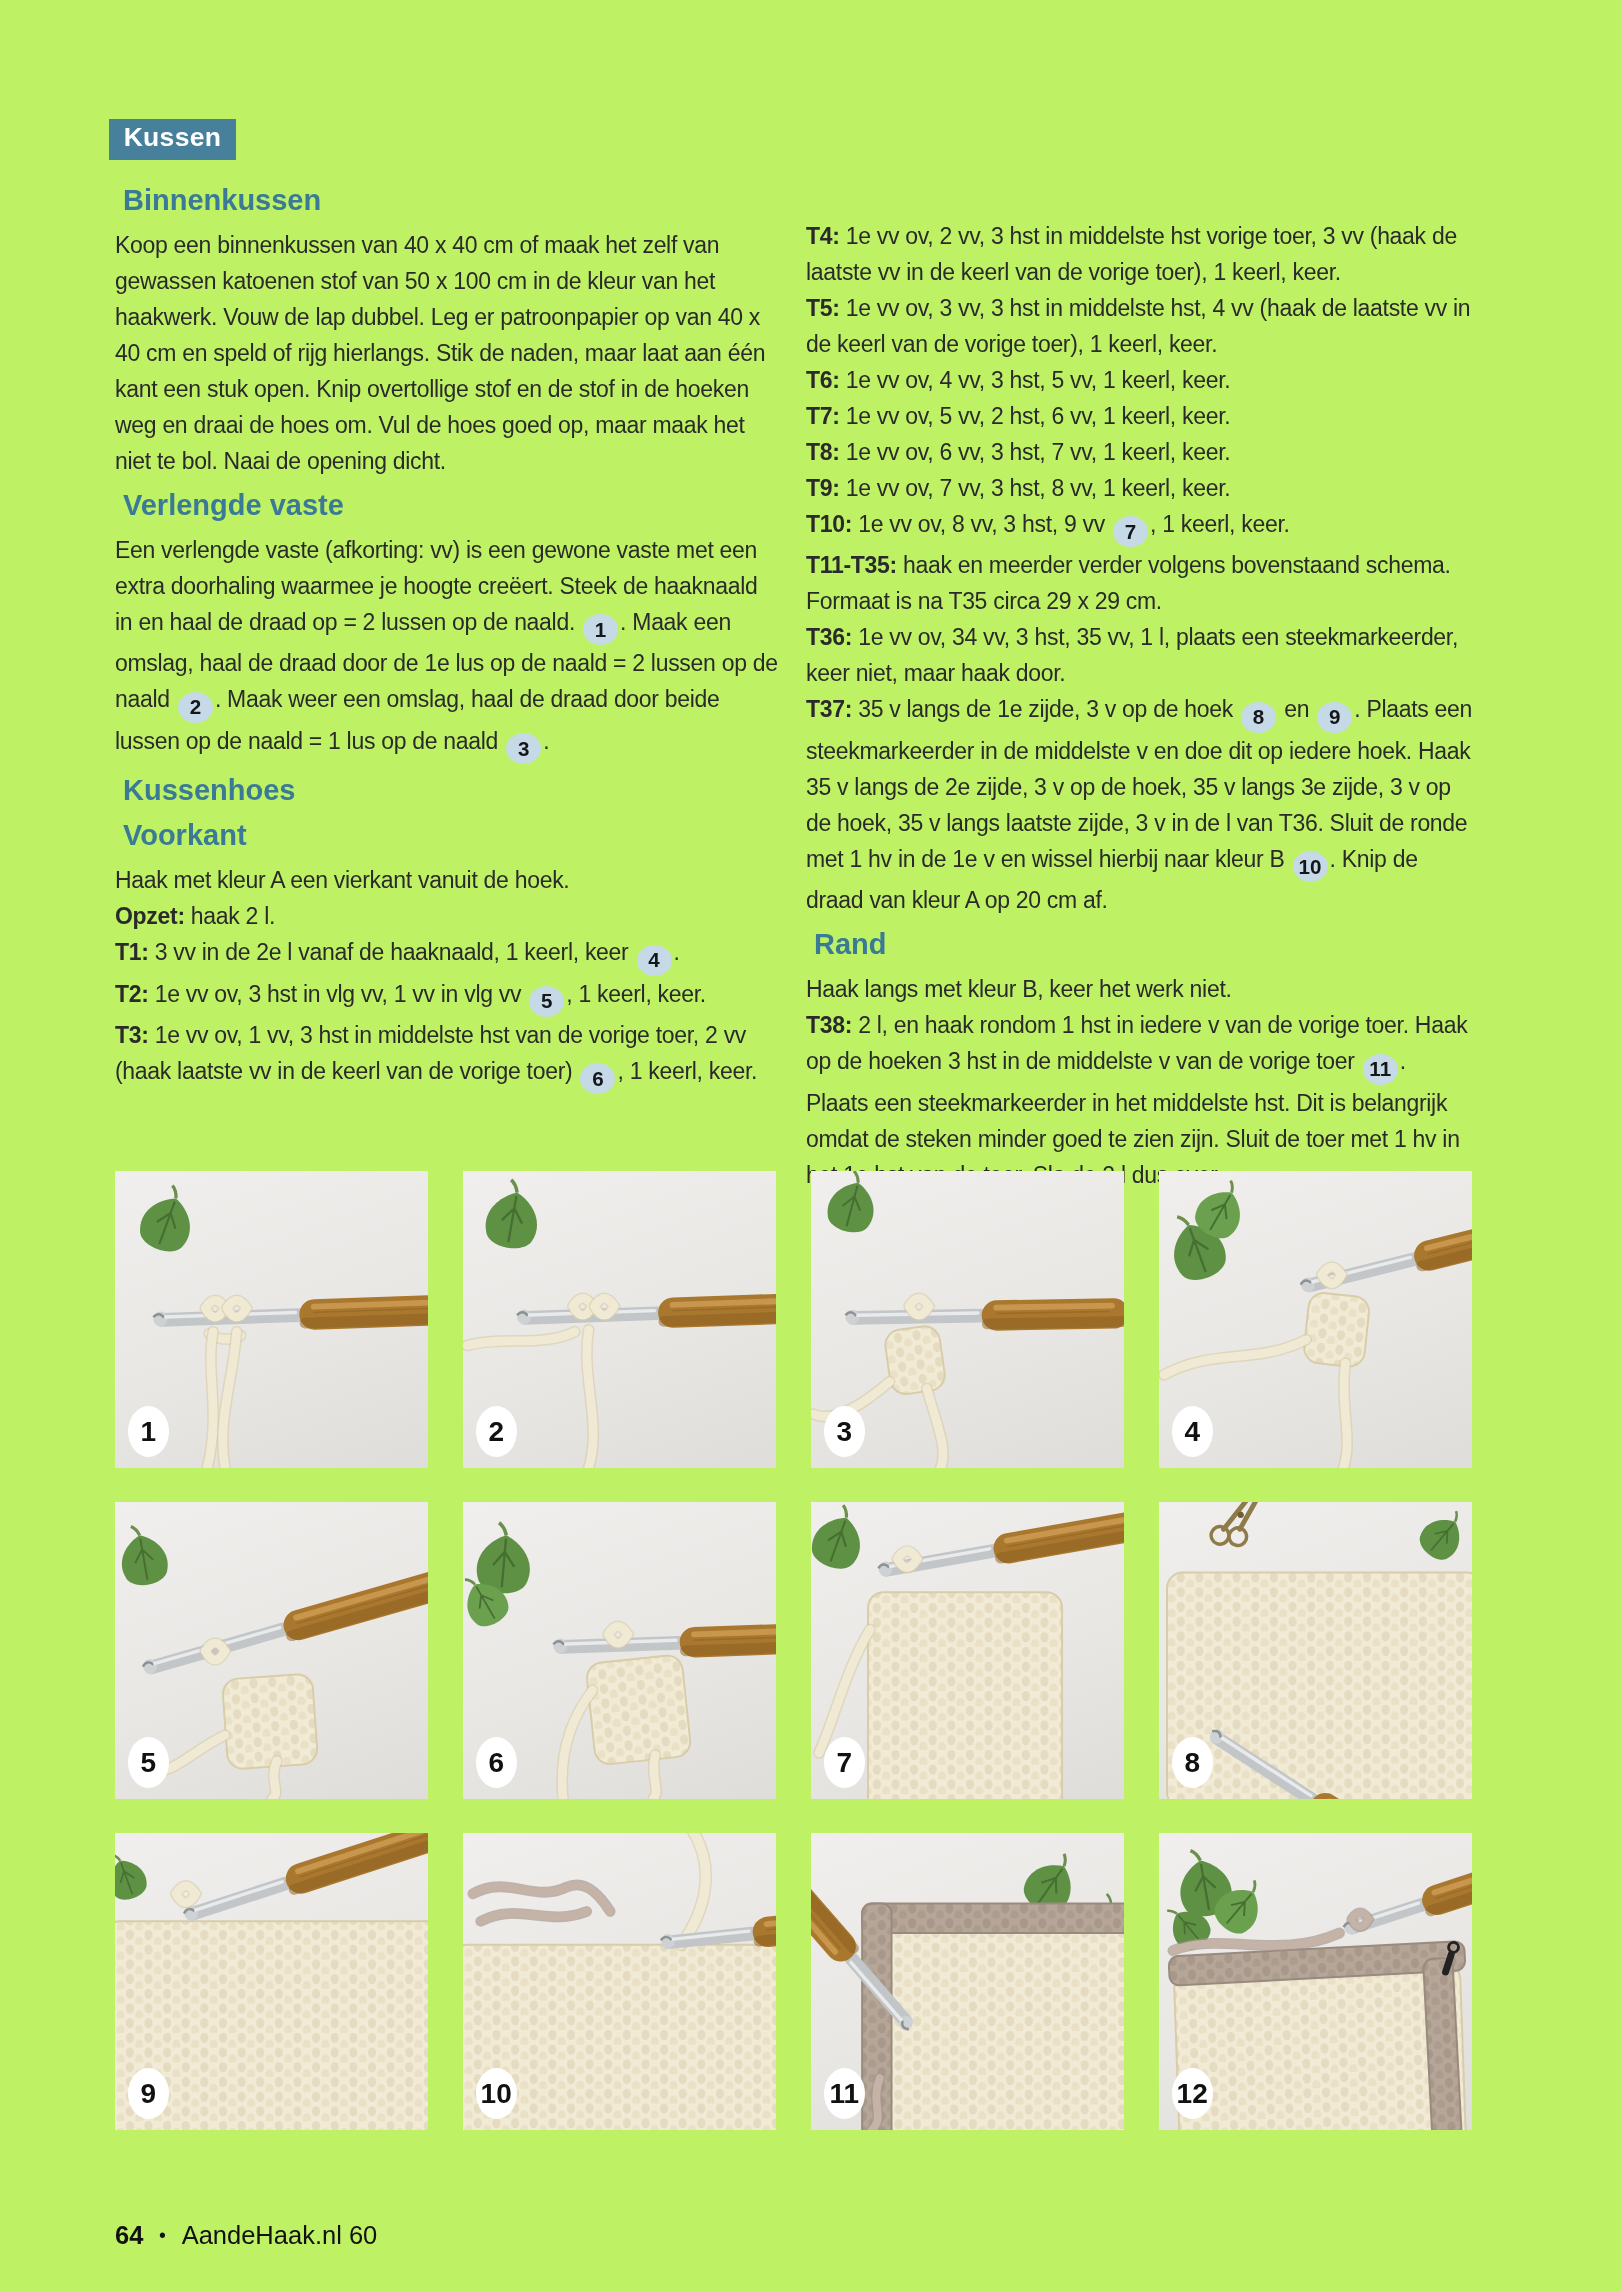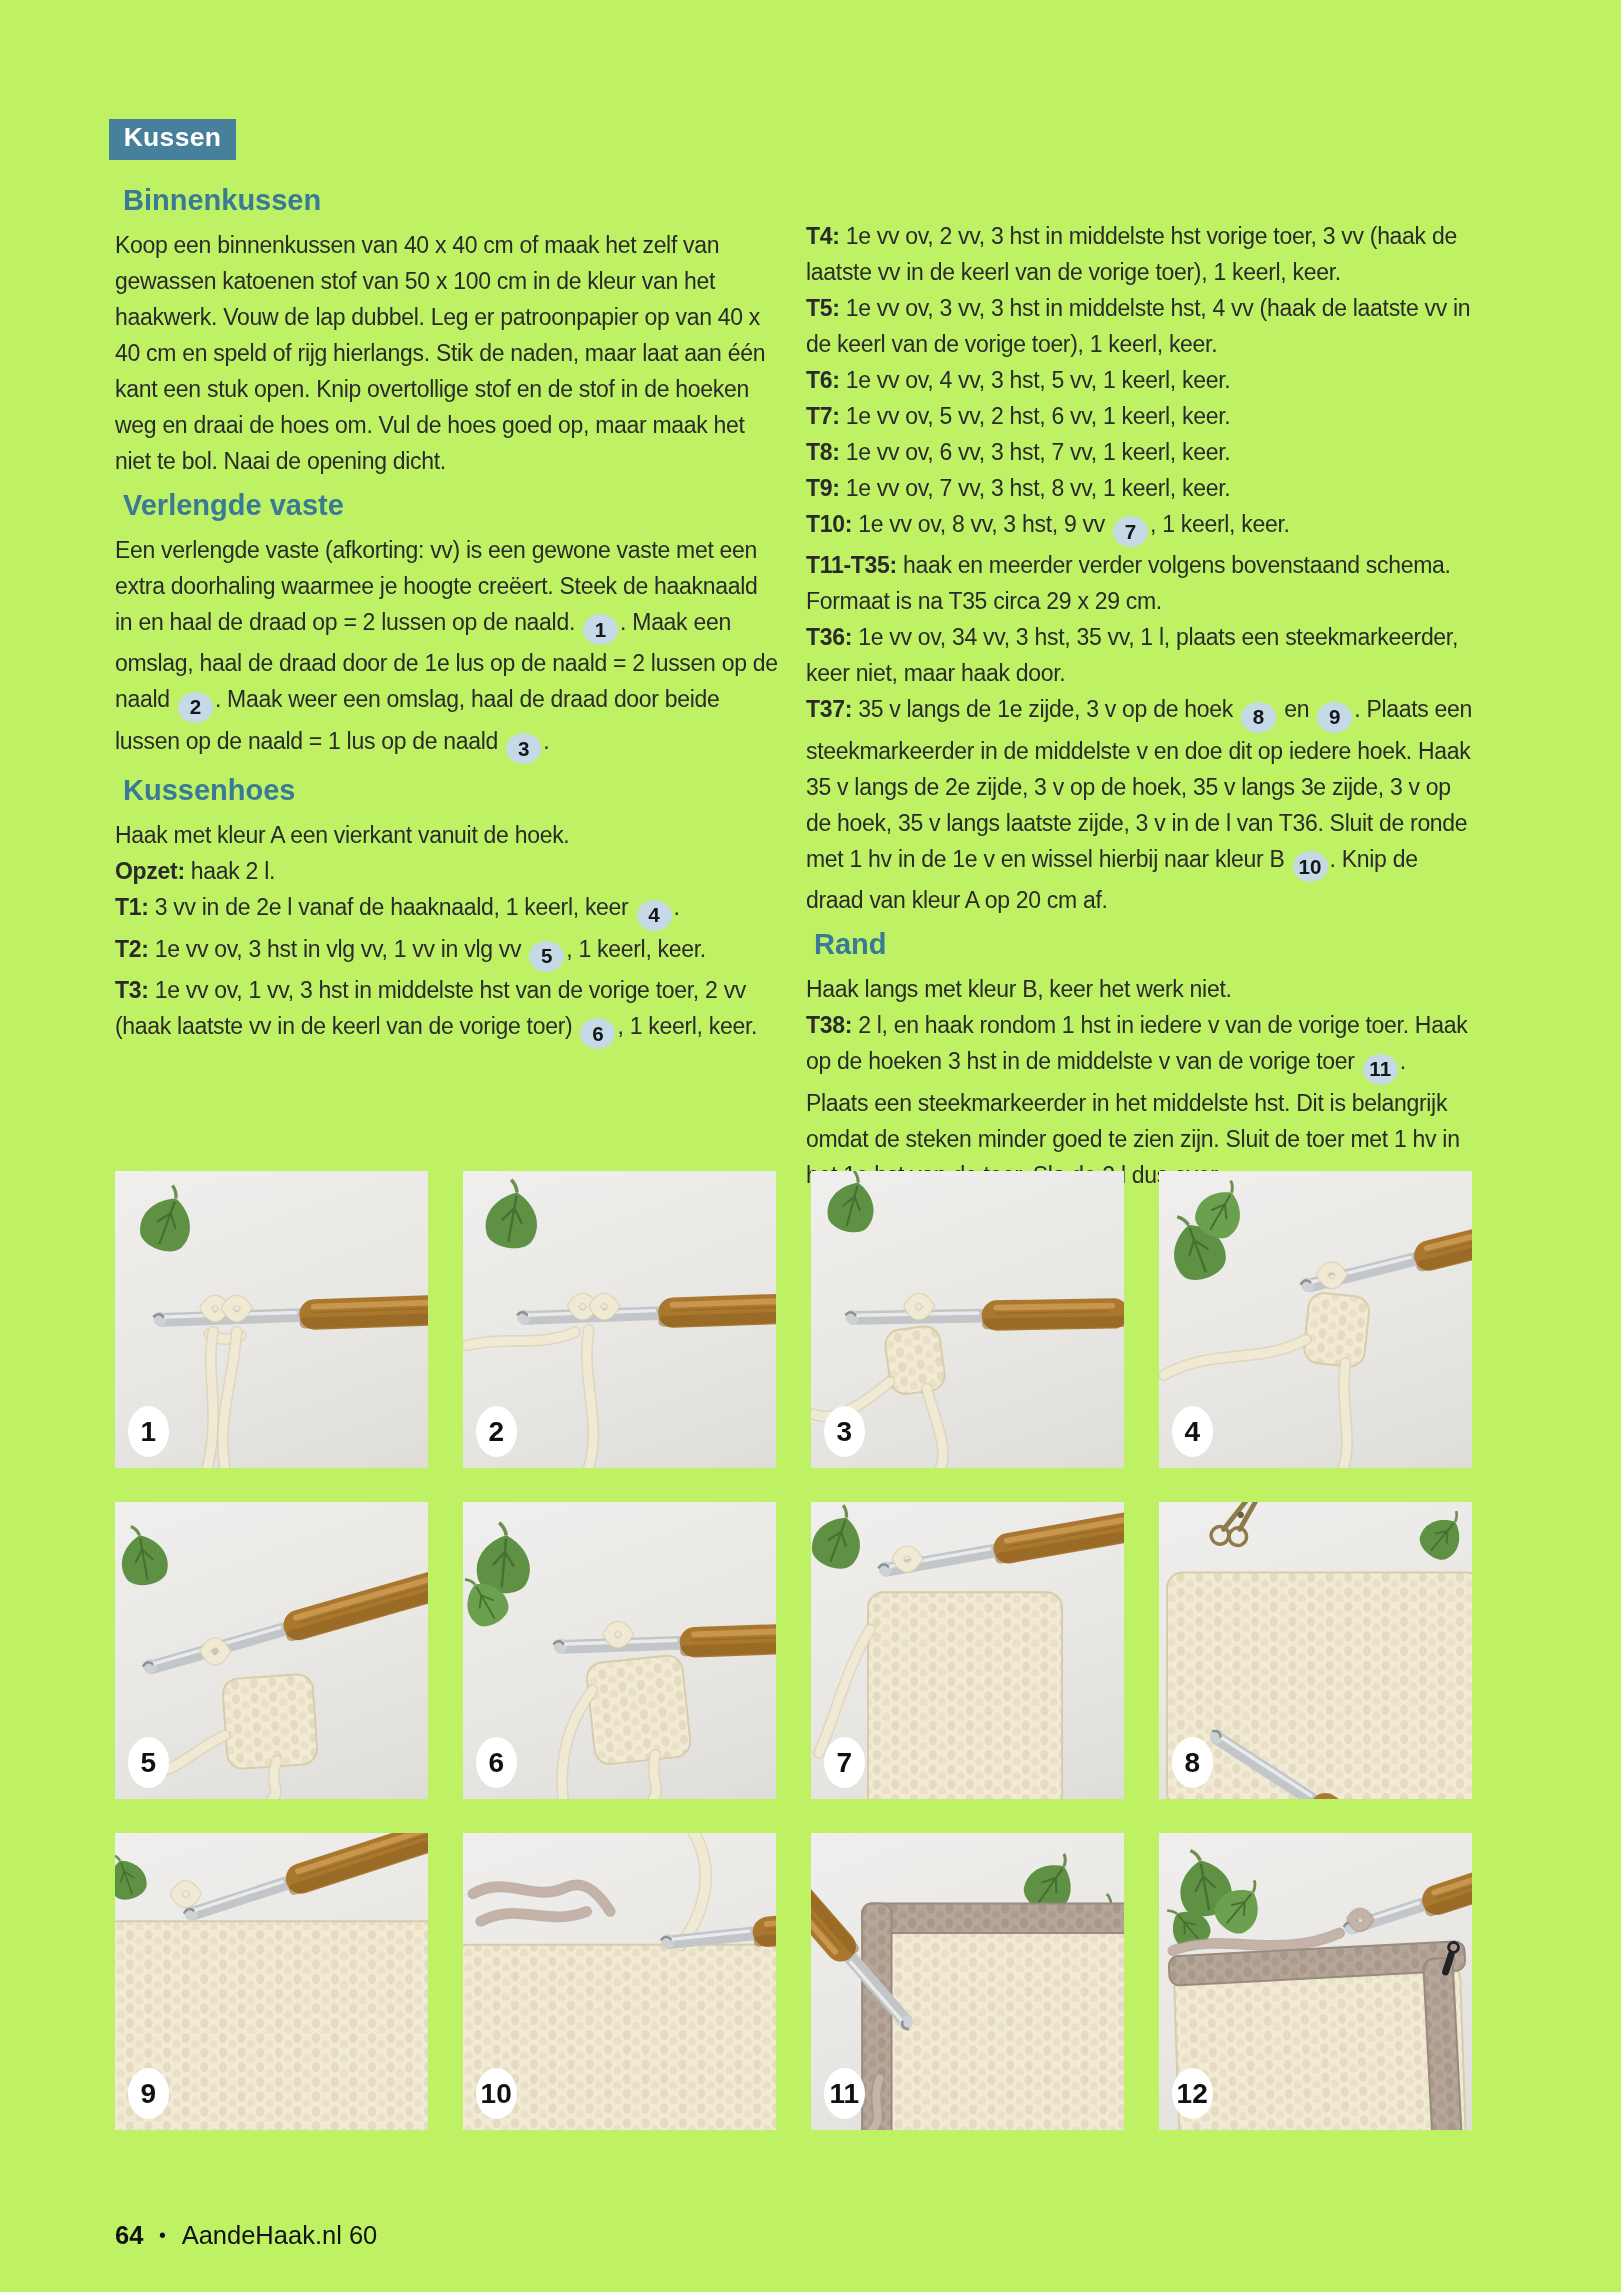--- a/index.html
+++ b/index.html
@@ -41,20 +41,21 @@
 <div class="page">
 
   <div class="tag">Kussen</div>
 
   <div class="col col-left">
     <h2 class="sec">Binnenkussen</h2>
     <p><span>Koop een binnenkussen van 40 x 40 cm of maak het zelf van gewassen katoenen stof van 50 x 100 cm in de kleur van het haakwerk. Vouw de lap dubbel. Leg er patroonpapier op van 40 x 40 cm en speld of rijg hierlangs. Stik de naden, maar laat aan één kant een stuk open. Knip overtollige stof en de stof in de hoeken weg en draai de hoes om. Vul de hoes goed op, maar maak het niet te bol. Naai de opening dicht.</span></p>
     <h2 class="sec mt">Verlengde vaste</h2>
     <p><span>Een verlengde vaste (afkorting: vv) is een gewone vaste met een extra doorhaling waarmee je hoogte creëert. Steek de haaknaald in en haal de draad op = 2 lussen op de naald. </span><span class="ibadge">1</span><span>. Maak een omslag, haal de draad door de 1e lus op de naald = 2 lussen op de naald </span><span class="ibadge">2</span><span>. Maak weer een omslag, haal de draad door beide lussen op de naald = 1 lus op de naald </span><span class="ibadge">3</span><span>.</span></p>
     <h2 class="sec mt">Kussenhoes</h2>
+    <h2 class="sec mt">Voorkant</h2>
     <p><span>Haak met kleur A een vierkant vanuit de hoek.</span></p>
     <p><b>Opzet:</b><span> haak 2 l.</span></p>
     <p><b>T1:</b><span> 3 vv in de 2e l vanaf de haaknaald, 1 keerl, keer </span><span class="ibadge">4</span><span>.</span></p>
     <p><b>T2:</b><span> 1e vv ov, 3 hst in vlg vv, 1 vv in vlg vv </span><span class="ibadge">5</span><span>, 1 keerl, keer.</span></p>
     <p><b>T3:</b><span> 1e vv ov, 1 vv, 3 hst in middelste hst van de vorige toer, 2 vv (haak laatste vv in de keerl van de vorige toer) </span><span class="ibadge">6</span><span>, 1 keerl, keer.</span></p>
   </div>
 
   <div class="col col-right">
     <p><b>T4:</b><span> 1e vv ov, 2 vv, 3 hst in middelste hst vorige toer, 3 vv (haak de laatste vv in de keerl van de vorige toer), 1 keerl, keer.</span></p>
     <p><b>T5:</b><span> 1e vv ov, 3 vv, 3 hst in middelste hst, 4 vv (haak de laatste vv in de keerl van de vorige toer), 1 keerl, keer.</span></p>

